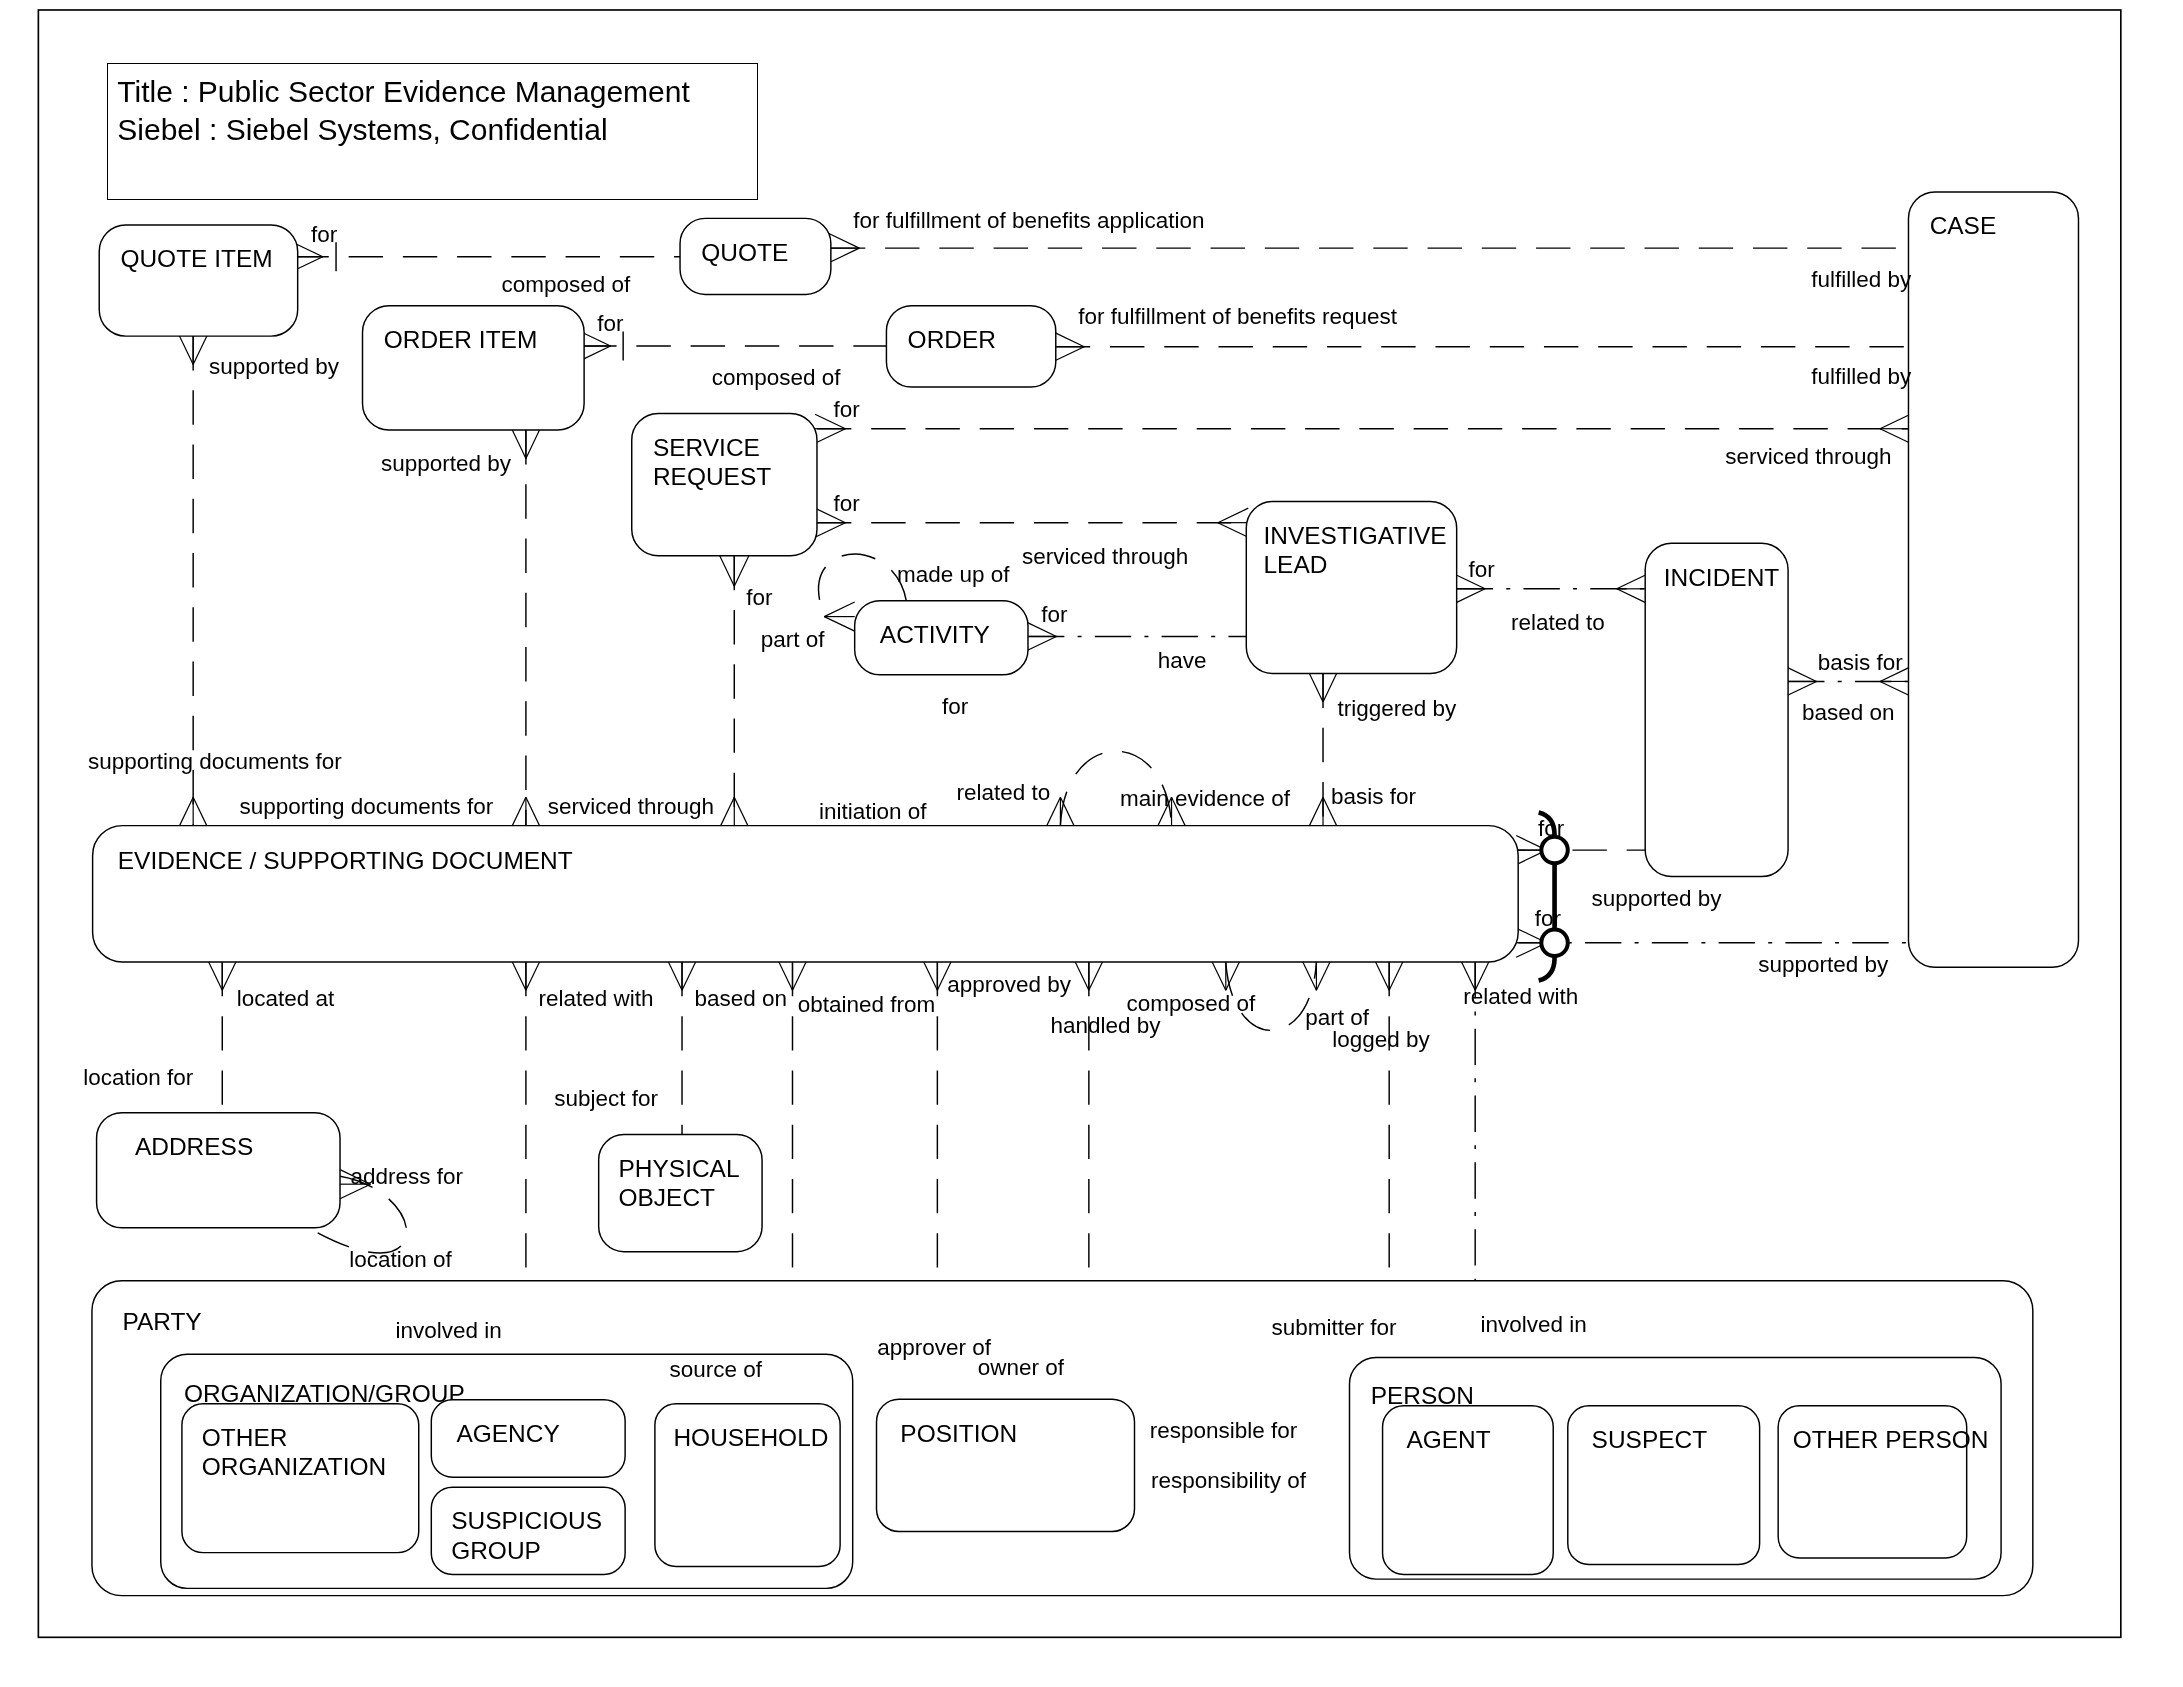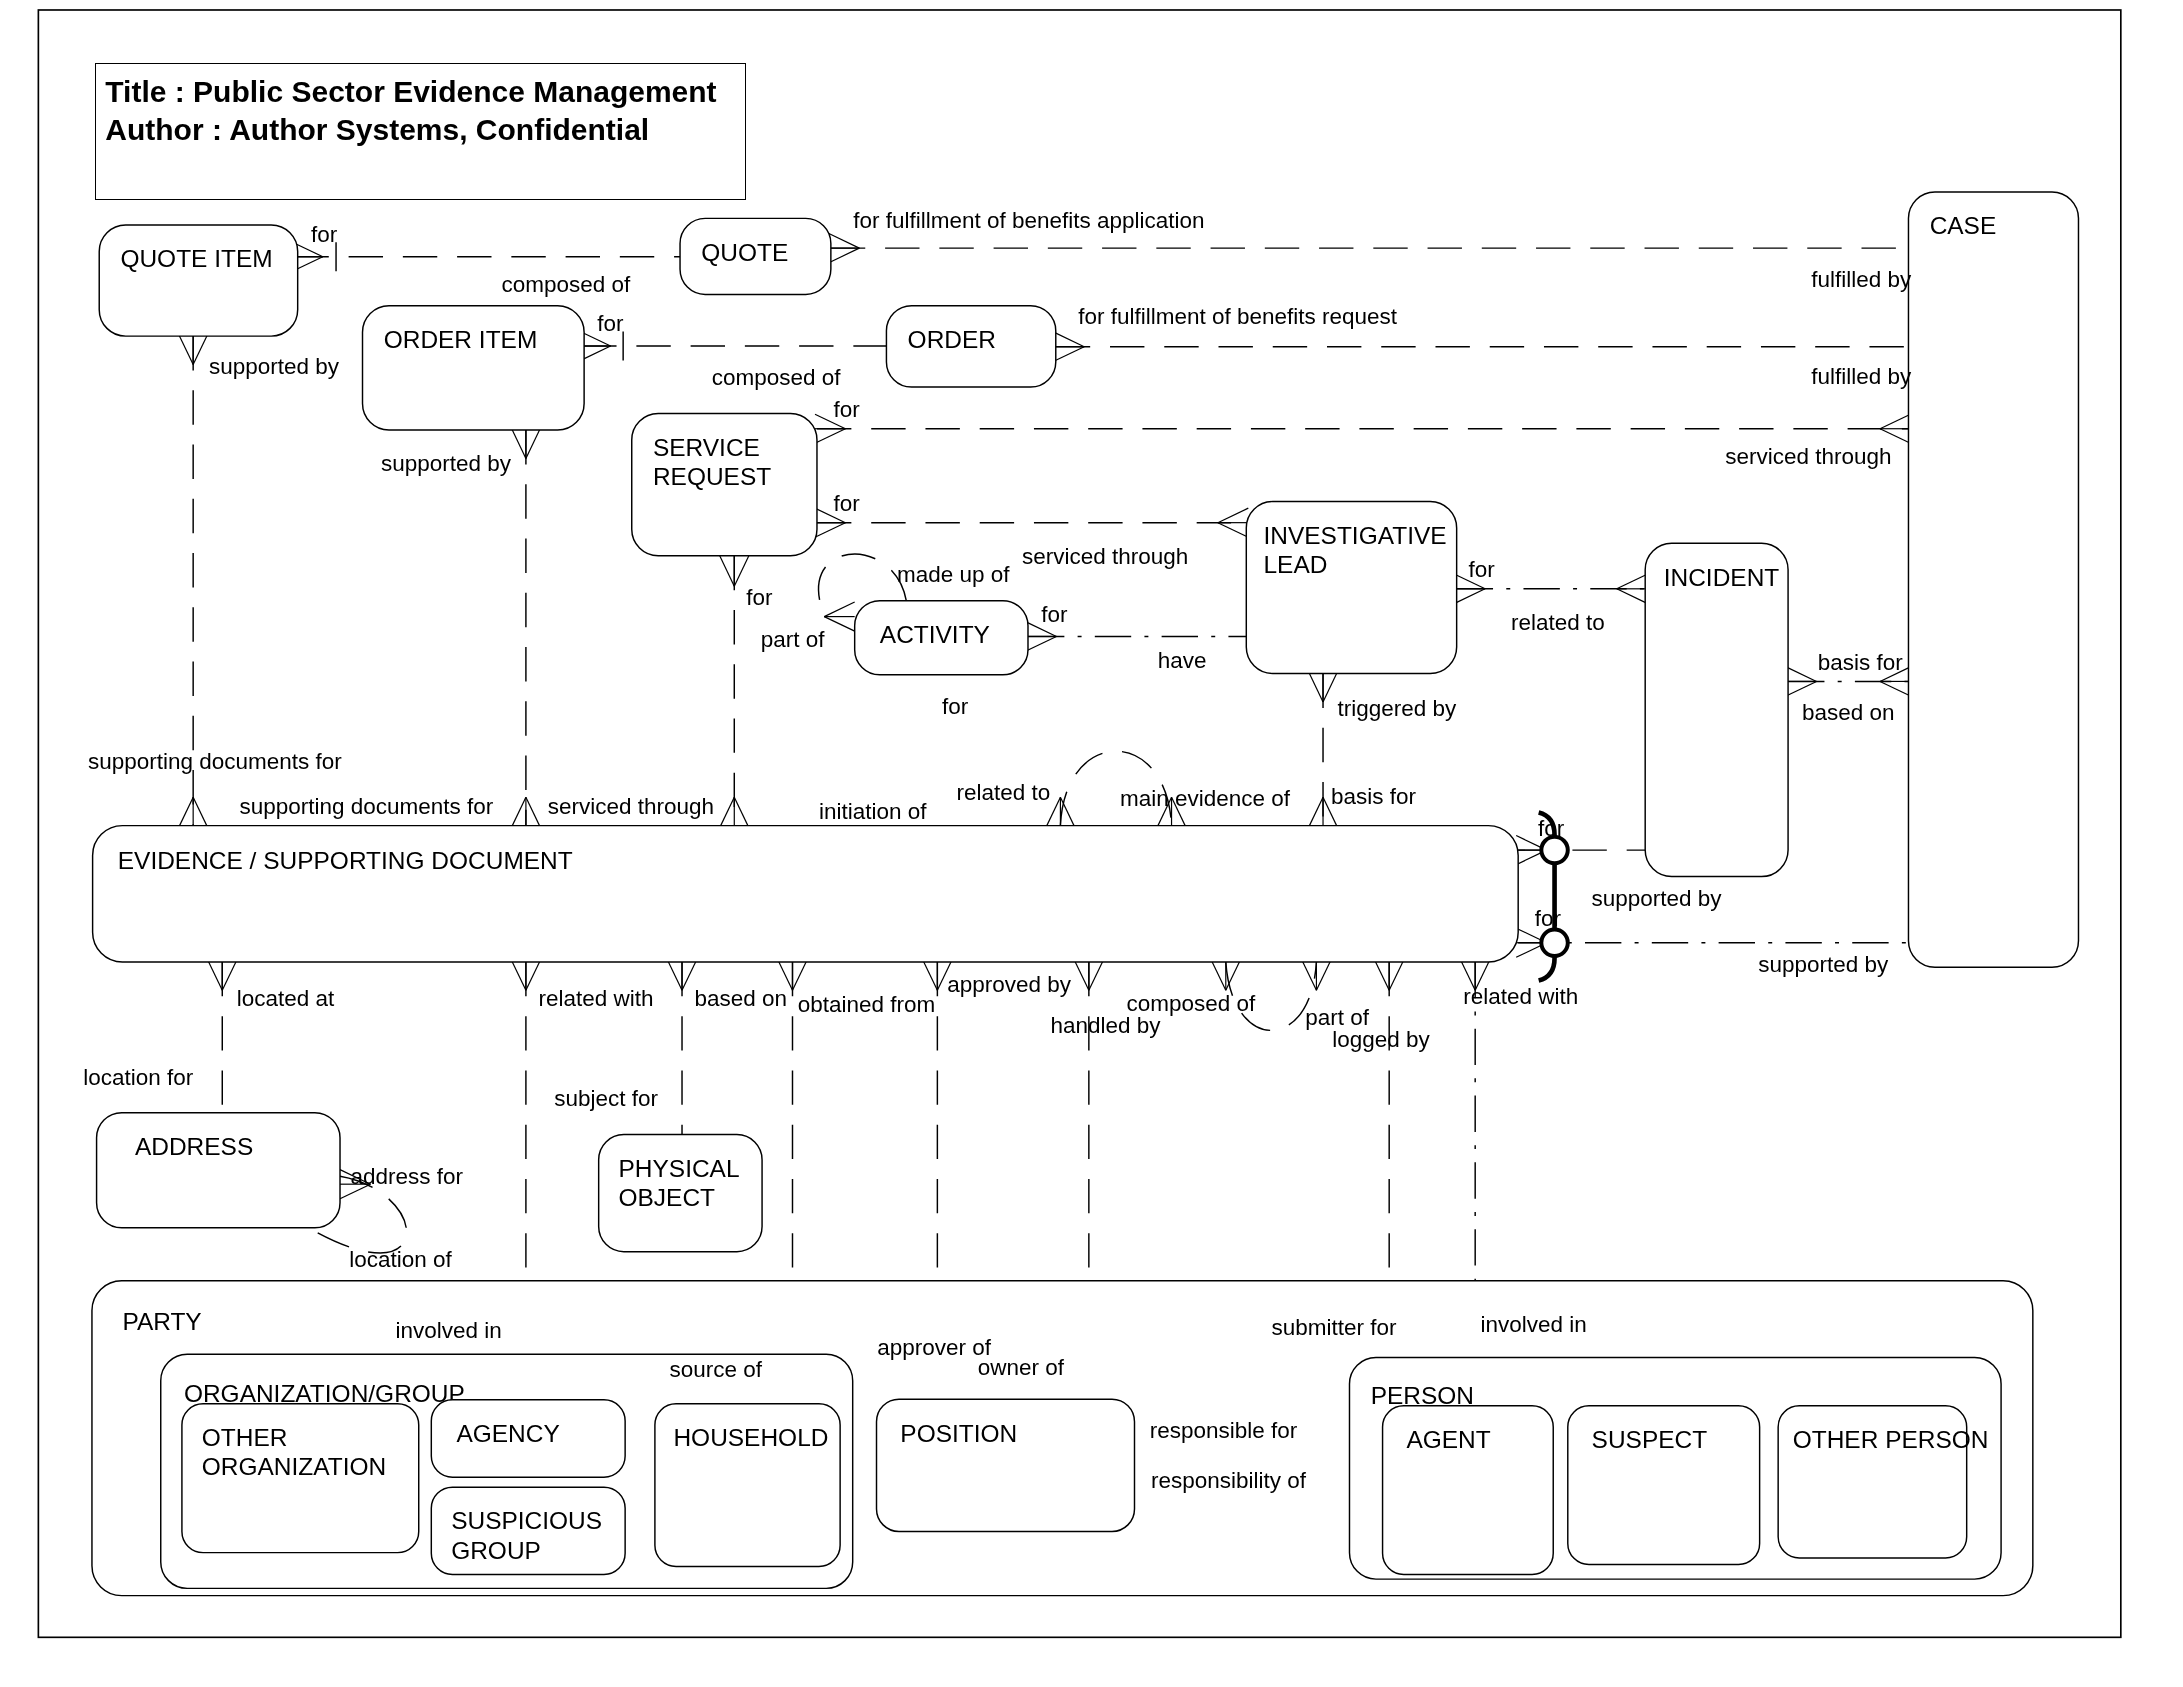--- a/index.html
+++ b/index.html
@@ -294,18 +294,18 @@
       <text x="1478" y="2078" class="rel-label">owner of</text>
       <text x="1703" y="1528" class="rel-label">composed of</text>
       <text x="1973" y="1550" class="rel-label">part of</text>
       <text x="2014" y="1582" class="rel-label">logged by</text>
       <text x="1922" y="2018" class="rel-label">submitter for</text>
       <text x="2212" y="1518" class="rel-label">related with</text>
       <text x="2238" y="2014" class="rel-label">involved in</text>
       <text x="1738" y="2174" class="rel-label">responsible for</text>
       <text x="1740" y="2250" class="rel-label">responsibility of</text>
     </svg>
-  <div id="title-box" style="left: 95px; top: 63px; width: 640px; height: 126px; font-weight: bold;">
+  <div id="title-box" style="left: 107px; top: 63px; width: 640px; height: 126px;">
     <div>Title : Public Sector Evidence Management</div>
-    <div>Author : Author Systems,  Confidential</div>
+    <div>Siebel : Siebel Systems,  Confidential</div>
   </div>
 </div>
 
 
 </body></html>

